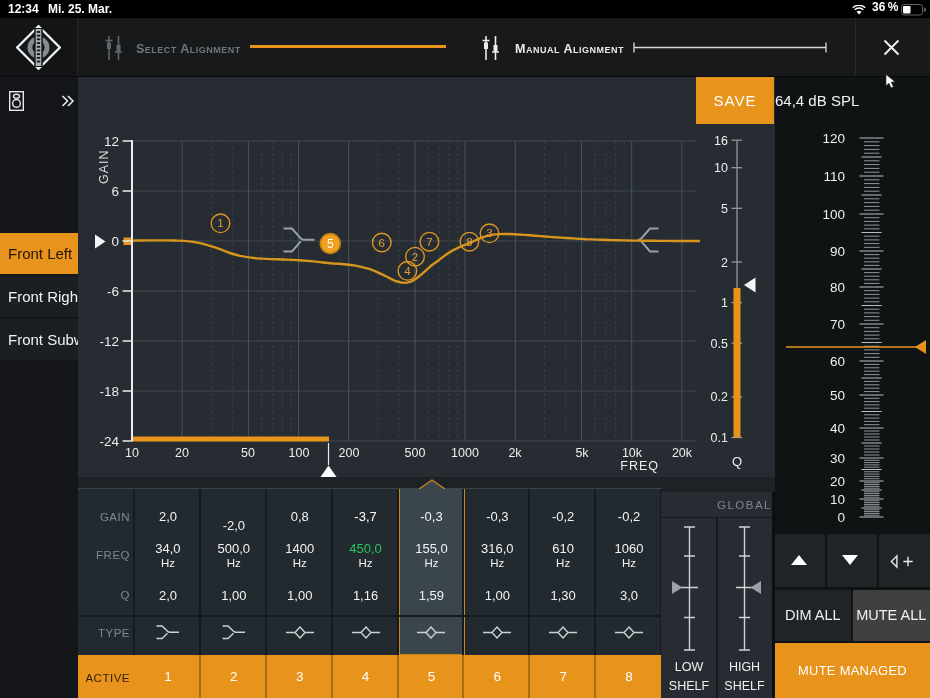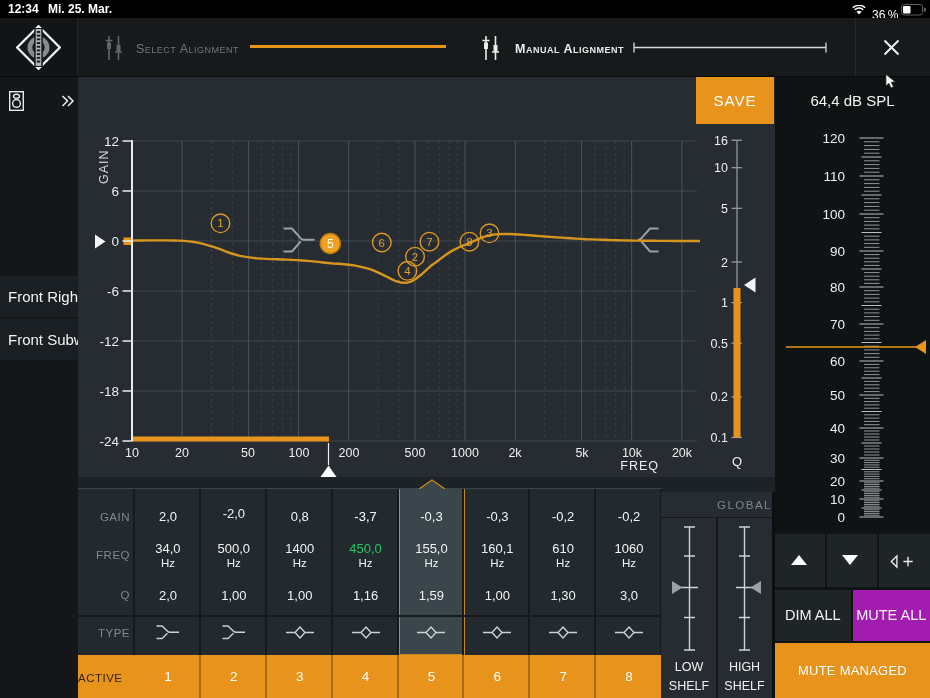--- a/index.html
+++ b/index.html
@@ -7,21 +7,21 @@
 </style></head><body>
 
 <div class="abs" style="left:0;top:0;width:930px;height:18px;background:#000;color:#fff;font-size:12px;font-weight:bold;">
 <span class="abs" style="left:8px;top:2px">12:34</span>
     <span class="abs" style="left:48px;top:2px">Mi. 25. Mar.</span>
 <svg class="abs" style="left:852px;top:4.5px" width="14" height="11" viewBox="0 0 16 12">
       <path d="M8 10.5 L5.2 7.3 A4.4 4.4 0 0 1 10.8 7.3 Z" fill="#fff"></path>
       <path d="M3.1 5.2 A7 7 0 0 1 12.9 5.2" stroke="#fff" stroke-width="1.6" fill="none"></path>
       <path d="M0.9 2.9 A10 10 0 0 1 15.1 2.9" stroke="#fff" stroke-width="1.6" fill="none"></path>
     </svg>
-<span class="abs" style="left:872px;top:8px;font-weight:normal">36 %</span>
+<span class="abs" style="left:872px;top:0;font-weight:bold">36 %</span>
 <svg class="abs" style="left:901px;top:3.5px" width="25" height="12" viewBox="0 0 25 12">
       <rect x="0.5" y="0.5" width="21" height="10.5" rx="2.5" fill="none" stroke="#5c6063" stroke-width="1"></rect>
       <rect x="2" y="2" width="7.5" height="7.5" rx="1" fill="#fff"></rect>
       <path d="M22.8 3.5 v4.5 a2.2 2.2 0 0 0 0-4.5" fill="#5c6063"></path>
     </svg>
 </div>
 
 <div class="abs" style="left:0;top:18px;width:930px;height:59px;background:#17191b;border-bottom:1px solid #080a0b">
 <div class="abs" style="left:0;top:0;width:78px;height:58px;background:#121415;border-right:1px solid #26292c"></div>
 <svg class="abs" style="left:16px;top:7px" width="45" height="45" viewBox="0 0 45 45">
@@ -40,21 +40,21 @@
         <rect x="20.8" y="31.9" width="3.4" height="1.9"></rect>
         <rect x="20.8" y="35.6" width="3.4" height="1.9"></rect>
       </g>
 </svg>
 <svg class="abs" style="left:104px;top:17px" width="23" height="26" viewBox="0 0 23 26" stroke="#606669" stroke-width="1.6" fill="none">
 <path d="M5 1 V25 M14.5 1 V25"></path>
       <path d="M1.5 5.5 H8.5 M11 17 H18"></path>
       <rect x="3" y="7.5" width="4" height="6.5" fill="#606669" stroke="none"></rect>
       <rect x="12.5" y="10" width="4" height="6.5" fill="#606669" stroke="none"></rect>
 </svg>
-<div class="abs" style="left:136px;top:24px;font-size:12.5px;color:#6e777c;font-variant:small-caps;letter-spacing:0.5px;font-weight:normal">Select Alignment</div>
+<div class="abs" style="left:136px;top:24px;font-size:12.5px;color:#6e777c;font-variant:small-caps;letter-spacing:0.5px;font-weight:bold">Select Alignment</div>
 <div class="abs" style="left:250px;top:26.5px;width:196px;height:3px;background:#e8931b"></div>
 <svg class="abs" style="left:481px;top:17px" width="23" height="26" viewBox="0 0 23 26" stroke="#e9ebec" stroke-width="1.6" fill="none">
 <path d="M5 1 V25 M14.5 1 V25"></path>
       <path d="M1.5 5.5 H8.5 M11 17 H18"></path>
       <rect x="3" y="7.5" width="4" height="6.5" fill="#e9ebec" stroke="none"></rect>
       <rect x="12.5" y="10" width="4" height="6.5" fill="#e9ebec" stroke="none"></rect>
 </svg>
 <div class="abs" style="left:515px;top:24px;font-size:12.5px;color:#e9ebec;font-variant:small-caps;letter-spacing:0.5px;font-weight:bold">Manual Alignment</div>
 <svg class="abs" style="left:633px;top:24px" width="194" height="11" viewBox="0 0 194 11">
       <path d="M1 0.5 V10.5 M193 0.5 V10.5 M1 5.5 H193" stroke="#d6d9db" stroke-width="1.3" fill="none"></path>
@@ -67,20 +67,21 @@
 
 <div class="abs" style="left:0;top:77px;width:78px;height:621px;background:#141619">
 <svg class="abs" style="left:9px;top:14px" width="15" height="20" viewBox="0 0 15 20" stroke="#e5e7e8" stroke-width="1.4" fill="none">
       <rect x="0.7" y="0.7" width="13.6" height="18.6"></rect>
       <ellipse cx="7.5" cy="5.2" rx="3" ry="1.9"></ellipse>
       <circle cx="7.5" cy="12.4" r="3.9"></circle>
     </svg>
 <svg class="abs" style="left:61px;top:18px" width="14" height="12" viewBox="0 0 14 12" stroke="#eceeef" stroke-width="1.5" fill="none">
       <path d="M1.5 1 L6.5 6 L1.5 11 M7 1 L12 6 L7 11"></path>
     </svg>
+<div class="abs" style="left:0;top:156px;width:78px;height:41px;background:#e8931b;color:#231607;font-size:15px;line-height:41px;padding-left:8px;white-space:nowrap;overflow:hidden">Front Left</div>
 <div class="abs" style="left:0;top:199px;width:78px;height:41px;background:#1a1f23;color:#f0f2f3;font-size:15px;line-height:41px;padding-left:8px;white-space:nowrap;overflow:hidden">Front Right</div>
 <div class="abs" style="left:0;top:242px;width:78px;height:41px;background:#1a1f23;color:#f0f2f3;font-size:15px;line-height:41px;padding-left:8px;white-space:nowrap;overflow:hidden">Front Subwoofer</div>
 </div>
 
 <svg class="abs" style="left:78px;top:77px" width="697" height="411" viewBox="78 77 697 411">
 <rect x="78" y="77" width="697" height="411" fill="#262c31"></rect>
 <g stroke="#3e484e" stroke-width="1">
       <path d="M132,141H697M132,191H697M132,241H697M132,291H697M132,341H697M132,391H697M132,441H697"></path>
     </g>
 <g stroke="#49545b" stroke-width="1">
@@ -207,21 +208,21 @@
     <div class="abs" style="left:57.0px;top:0;width:65.9px;text-align:center">
       <div class="abs" style="left:0;top:21px;width:100%;color:#f0f2f3;font-size:13px">2,0</div>
       <div class="abs" style="left:0;top:53px;width:100%;color:#f0f2f3;font-size:13px">34,0</div>
       <div class="abs" style="left:0;top:69px;width:100%;color:#f0f2f3;font-size:11.5px">Hz</div>
       <div class="abs" style="left:0;top:100px;width:100%;color:#f0f2f3;font-size:13px">2,0</div>
       <div class="abs" style="left:0;top:136px;width:100%"><svg width="28" height="17" viewBox="0 0 28 17">
           <path d="M2.5,2 H8 L13.5,7.3 Q14.5,8.3 16,8.3 H25 M2.5,14.5 H8 L13.5,9.3" stroke="#ccd1d4" stroke-width="1.4" fill="none"></path>
         </svg></div>
     </div>
     <div class="abs" style="left:122.9px;top:0;width:65.9px;text-align:center">
-      <div class="abs" style="left:0;top:18px;width:100%;color:#f0f2f3;font-size:13px">-2,0</div>
+      <div class="abs" style="left:0;top:30px;width:100%;color:#f0f2f3;font-size:13px">-2,0</div>
       <div class="abs" style="left:0;top:53px;width:100%;color:#f0f2f3;font-size:13px">500,0</div>
       <div class="abs" style="left:0;top:69px;width:100%;color:#f0f2f3;font-size:11.5px">Hz</div>
       <div class="abs" style="left:0;top:100px;width:100%;color:#f0f2f3;font-size:13px">1,00</div>
       <div class="abs" style="left:0;top:136px;width:100%"><svg width="28" height="17" viewBox="0 0 28 17">
           <path d="M2.5,2 H8 L13.5,7.3 Q14.5,8.3 16,8.3 H25 M2.5,14.5 H8 L13.5,9.3" stroke="#ccd1d4" stroke-width="1.4" fill="none"></path>
         </svg></div>
     </div>
     <div class="abs" style="left:188.8px;top:0;width:65.9px;text-align:center">
       <div class="abs" style="left:0;top:21px;width:100%;color:#f0f2f3;font-size:13px">0,8</div>
       <div class="abs" style="left:0;top:53px;width:100%;color:#f0f2f3;font-size:13px">1400</div>
@@ -244,21 +245,21 @@
       <div class="abs" style="left:0;top:21px;width:100%;color:#f0f2f3;font-size:13px">-0,3</div>
       <div class="abs" style="left:0;top:53px;width:100%;color:#f0f2f3;font-size:13px">155,0</div>
       <div class="abs" style="left:0;top:69px;width:100%;color:#f0f2f3;font-size:11.5px">Hz</div>
       <div class="abs" style="left:0;top:100px;width:100%;color:#f0f2f3;font-size:13px">1,59</div>
       <div class="abs" style="left:0;top:137px;width:100%"><svg width="30" height="15" viewBox="0 0 30 15">
           <path d="M1,7.5 H10 M20,7.5 H29 M15,2 L20,7.5 L15,13 L10,7.5 Z" stroke="#ccd1d4" stroke-width="1.4" fill="none"></path>
         </svg></div>
     </div>
     <div class="abs" style="left:386.4px;top:0;width:65.9px;text-align:center">
       <div class="abs" style="left:0;top:21px;width:100%;color:#f0f2f3;font-size:13px">-0,3</div>
-      <div class="abs" style="left:0;top:53px;width:100%;color:#f0f2f3;font-size:13px">160,1</div>
+      <div class="abs" style="left:0;top:53px;width:100%;color:#f0f2f3;font-size:13px">316,0</div>
       <div class="abs" style="left:0;top:69px;width:100%;color:#f0f2f3;font-size:11.5px">Hz</div>
       <div class="abs" style="left:0;top:100px;width:100%;color:#f0f2f3;font-size:13px">1,00</div>
       <div class="abs" style="left:0;top:137px;width:100%"><svg width="30" height="15" viewBox="0 0 30 15">
           <path d="M1,7.5 H10 M20,7.5 H29 M15,2 L20,7.5 L15,13 L10,7.5 Z" stroke="#ccd1d4" stroke-width="1.4" fill="none"></path>
         </svg></div>
     </div>
     <div class="abs" style="left:452.2px;top:0;width:65.9px;text-align:center">
       <div class="abs" style="left:0;top:21px;width:100%;color:#f0f2f3;font-size:13px">-0,2</div>
       <div class="abs" style="left:0;top:53px;width:100%;color:#f0f2f3;font-size:13px">610</div>
       <div class="abs" style="left:0;top:69px;width:100%;color:#f0f2f3;font-size:11.5px">Hz</div>
@@ -281,21 +282,21 @@
     <div class="abs" style="left:186.8px;top:0;width:2px;height:167px;background:#141a1d"></div>
     <div class="abs" style="left:252.6px;top:0;width:2px;height:167px;background:#141a1d"></div>
     <div class="abs" style="left:318.5px;top:0;width:2px;height:167px;background:#141a1d"></div>
     <div class="abs" style="left:384.4px;top:0;width:2px;height:167px;background:#141a1d"></div>
     <div class="abs" style="left:450.2px;top:0;width:2px;height:167px;background:#141a1d"></div>
     <div class="abs" style="left:516.1px;top:0;width:2px;height:167px;background:#141a1d"></div>
     <div class="abs" style="left:582.0px;top:0;width:2px;height:167px;background:#141a1d"></div>
     <div class="abs" style="left:0;top:127px;width:584px;height:2px;background:#141a1d"></div>
     <div class="abs" style="left:0;top:0;width:584px;height:1px;background:#39434a"></div>
 <div class="abs" style="left:0;top:167px;width:584px;height:43px;background:#e8931b"></div>
-<div class="abs" style="left:0;top:184px;width:52px;text-align:left;color:#35230a;font-size:11.5px;letter-spacing:0.5px">ACTIVE</div>
+<div class="abs" style="left:0;top:184px;width:52px;text-align:right;color:#35230a;font-size:11.5px;letter-spacing:0.5px">ACTIVE</div>
     <div class="abs" style="left:57.0px;top:167px;width:65.9px;height:43px;color:#fff;font-size:13.5px;text-align:center;line-height:43px">1</div>
     <div class="abs" style="left:122.9px;top:167px;width:65.9px;height:43px;color:#fff;font-size:13.5px;text-align:center;line-height:43px">2</div>
     <div class="abs" style="left:188.8px;top:167px;width:65.9px;height:43px;color:#fff;font-size:13.5px;text-align:center;line-height:43px">3</div>
     <div class="abs" style="left:254.6px;top:167px;width:65.9px;height:43px;color:#fff;font-size:13.5px;text-align:center;line-height:43px">4</div>
     <div class="abs" style="left:320.5px;top:167px;width:65.9px;height:43px;color:#fff;font-size:13.5px;text-align:center;line-height:43px">5</div>
     <div class="abs" style="left:386.4px;top:167px;width:65.9px;height:43px;color:#fff;font-size:13.5px;text-align:center;line-height:43px">6</div>
     <div class="abs" style="left:452.2px;top:167px;width:65.9px;height:43px;color:#fff;font-size:13.5px;text-align:center;line-height:43px">7</div>
     <div class="abs" style="left:518.1px;top:167px;width:65.9px;height:43px;color:#fff;font-size:13.5px;text-align:center;line-height:43px">8</div>
     <div class="abs" style="left:120.9px;top:167px;width:2px;height:43px;background:rgba(45,33,10,0.35)"></div>
     <div class="abs" style="left:186.8px;top:167px;width:2px;height:43px;background:rgba(45,33,10,0.35)"></div>
@@ -321,21 +322,21 @@
 <path d="M20,70.5 H37 M75,70.5 H92"></path>
 </g>
 <polygon points="11,64 11,77 21.5,70.5" fill="#9aa1a6"></polygon>
 <polygon points="100,64 100,77 89.5,70.5" fill="#9aa1a6"></polygon>
 </svg>
 <div class="abs" style="left:0;top:166px;width:56px;color:#eef0f1;font-size:12.5px;text-align:center;line-height:19px">LOW<br>SHELF</div>
 <div class="abs" style="left:56px;top:166px;width:55px;color:#eef0f1;font-size:12.5px;text-align:center;line-height:19px">HIGH<br>SHELF</div>
 </div>
 
 <div class="abs" style="left:775px;top:77px;width:155px;height:621px;background:#101314">
-<div class="abs" style="left:0;top:15px;width:155px;text-align:center;color:#f2f3f4;font-size:15px">64,4 dB SPL</div>
+<div class="abs" style="left:0;top:15px;width:155px;color:#f2f3f4;font-size:15px">64,4 dB SPL</div>
 <svg class="abs" style="left:0;top:0" width="155" height="453" viewBox="775 77 155 453">
 <g fill="#eceeef" font-size="13.5" text-anchor="end">
         <text x="845" y="142.5">120</text>
         <text x="845" y="180.5">110</text>
         <text x="845" y="218.5">100</text>
         <text x="845" y="255.5">90</text>
         <text x="845" y="291.5">80</text>
         <text x="845" y="328.5">70</text>
         <text x="845" y="365.5">60</text>
         <text x="845" y="399.5">50</text>
@@ -474,18 +475,18 @@
 <div class="abs" style="left:0;top:457px;width:49.5px;height:53px;background:#1f2427"></div>
 <div class="abs" style="left:51.5px;top:457px;width:50.5px;height:53px;background:#1f2427"></div>
 <div class="abs" style="left:104px;top:457px;width:51px;height:53px;background:#1f2427"></div>
 <div class="abs" style="left:16px;top:478px;width:0;height:0;border-left:8px solid transparent;border-right:8px solid transparent;border-bottom:10px solid #fff"></div>
 <div class="abs" style="left:67px;top:478px;width:0;height:0;border-left:8px solid transparent;border-right:8px solid transparent;border-top:10px solid #fff"></div>
 <svg class="abs" style="left:114px;top:477px" width="26" height="15" viewBox="0 0 28 15">
       <polygon points="8.5,1.5 2.5,7.5 8.5,13.5" fill="none" stroke="#e6e8ea" stroke-width="1.5"></polygon>
       <path d="M20.5,2.5 V12.5 M15.5,7.5 H25.5" stroke="#e6e8ea" stroke-width="1.5"></path>
     </svg>
 <div class="abs" style="left:0;top:513px;width:75.5px;height:51px;background:#1f2427;color:#eef0f1;font-size:14.5px;text-align:center;line-height:51px">DIM ALL</div>
-<div class="abs" style="left:77.5px;top:513px;width:77.5px;height:51px;background:#a21caf;color:#eef0f1;font-size:14.5px;text-align:center;line-height:51px">MUTE ALL</div>
+<div class="abs" style="left:77.5px;top:513px;width:77.5px;height:51px;background:#404040;color:#eef0f1;font-size:14.5px;text-align:center;line-height:51px">MUTE ALL</div>
 <div class="abs" style="left:0;top:566px;width:155px;height:55px;background:#e8931b;color:#fff;font-size:12.9px;text-align:center;line-height:55px;letter-spacing:0.3px">MUTE MANAGED</div>
 </div>
 
 <svg class="abs" style="left:885px;top:74px" width="12" height="15" viewBox="0 0 12 15">
     <path d="M1,0.5 L1,11.8 L3.9,9.2 L6.1,13.8 L8.4,12.7 L6.2,8.2 L10,7.7 Z" fill="#fff" stroke="#333" stroke-width="0.7"></path>
   </svg>
 </body></html>

